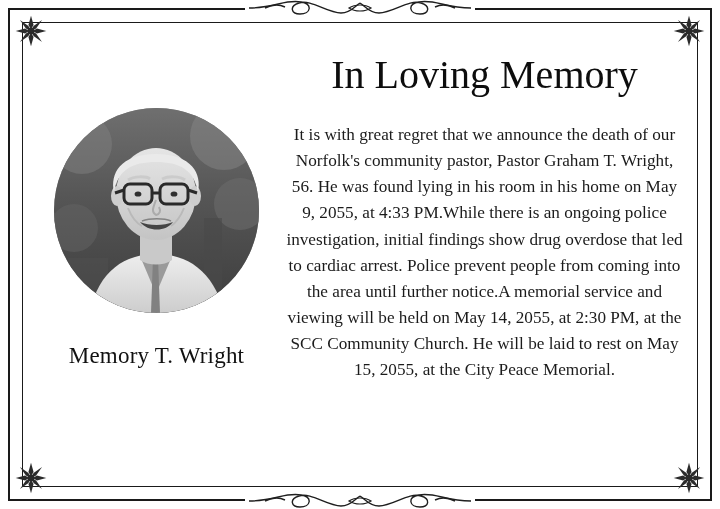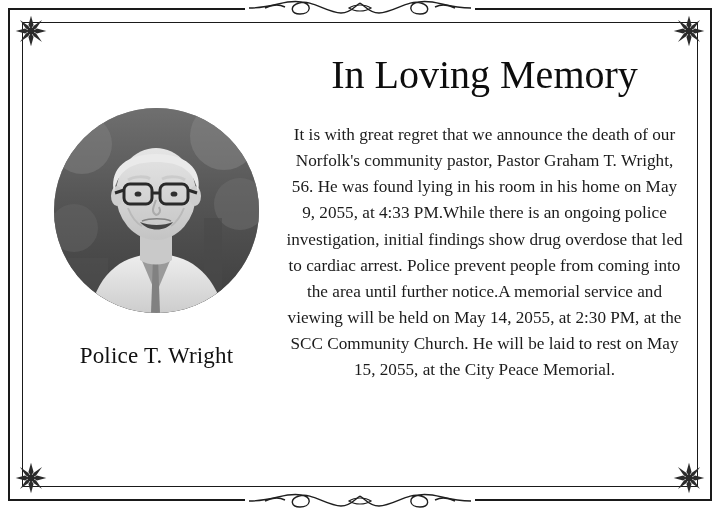--- a/index.html
+++ b/index.html
@@ -268,21 +268,21 @@
 
           <path d="M102 92 C 99 100, 97 104, 102 107 C 106 106, 107 103, 105 99" stroke="#b2aaa3" stroke-width="2" fill="none"></path>
 
           <path d="M86 114 C 94 124, 112 124, 119 114 C 110 118, 95 118, 86 114 Z" fill="#4a4340"></path>
           <path d="M88 113 C 96 110, 110 110, 117 113" stroke="#8c837d" stroke-width="1.5" fill="none"></path>
 
           <path d="M74 100 C 78 110, 84 116, 88 118" stroke="#c0b8b1" stroke-width="2" fill="none"></path>
           <path d="M130 100 C 126 110, 120 116, 117 118" stroke="#c0b8b1" stroke-width="2" fill="none"></path>
         </svg>
       </div>
-      <div class="portrait-name">Police T. Wright</div>
+      <div class="portrait-name">Memory T. Wright</div>
     </div>
 
     <div class="right-col">
       <div class="memory-title">In Loving Memory</div>
       <div class="memory-body">It is with great regret that we announce the death of our Norfolk's community pastor, Pastor Graham T. Wright,  56. He was found lying in his room in his home on May 9, 2055, at 4:33 PM.While there is an ongoing police investigation, initial findings show drug overdose that led to cardiac arrest. Police prevent people from coming into the area until further notice.A memorial service and viewing will be held on May 14, 2055, at 2:30 PM, at the SCC Community Church. He will be laid to rest on May 15, 2055, at the City Peace Memorial.</div>
     </div>
 
   </div>
 </div>
 

